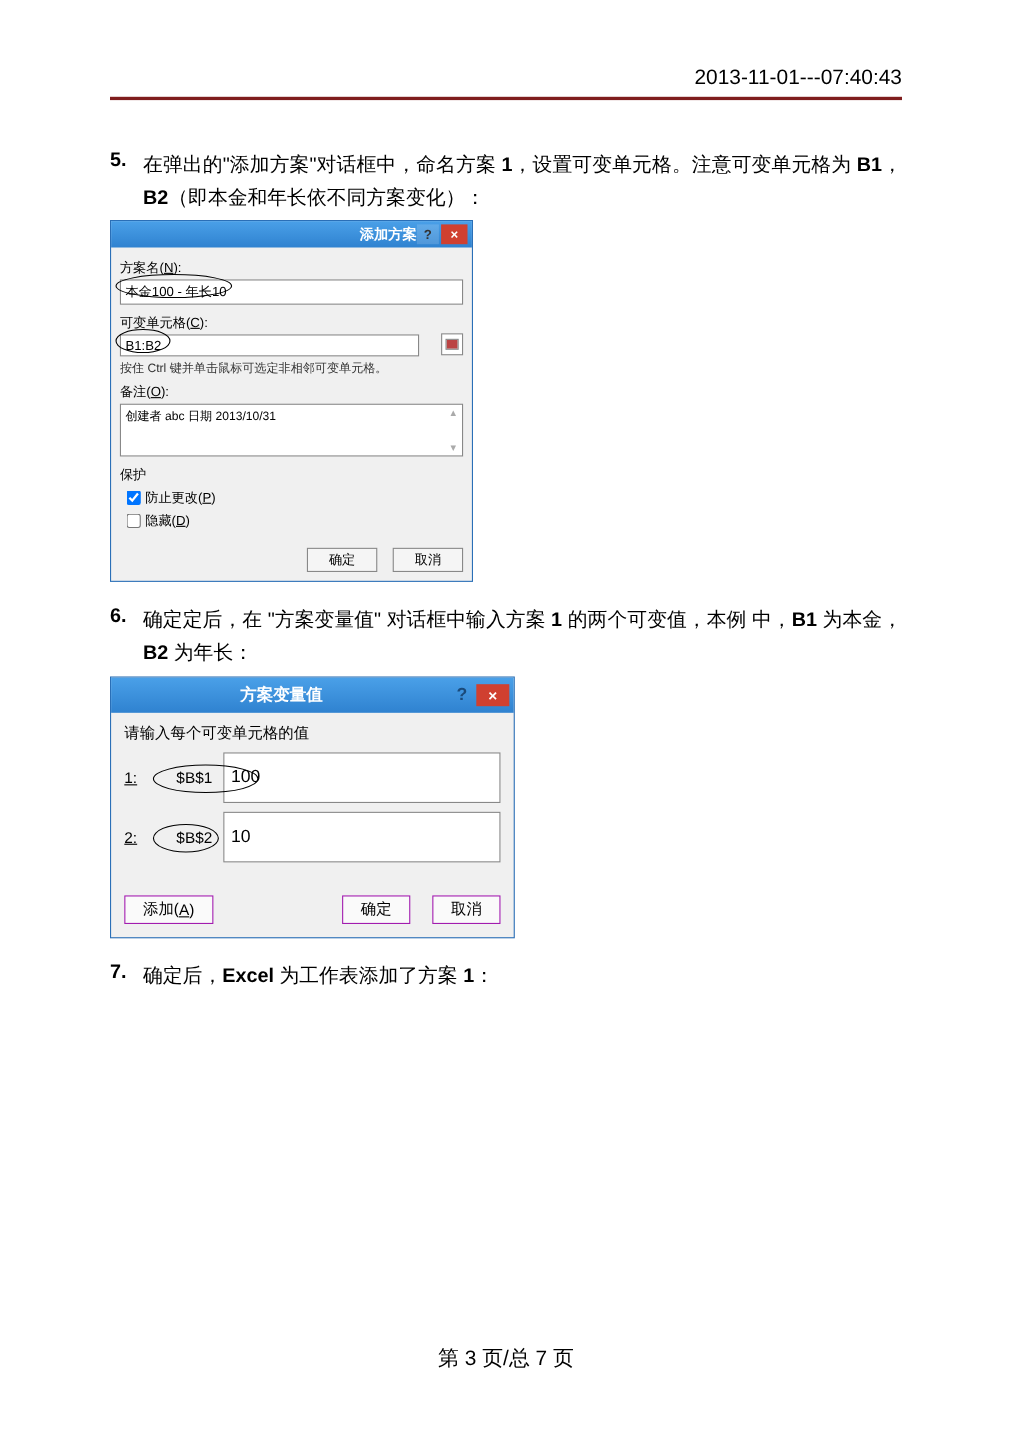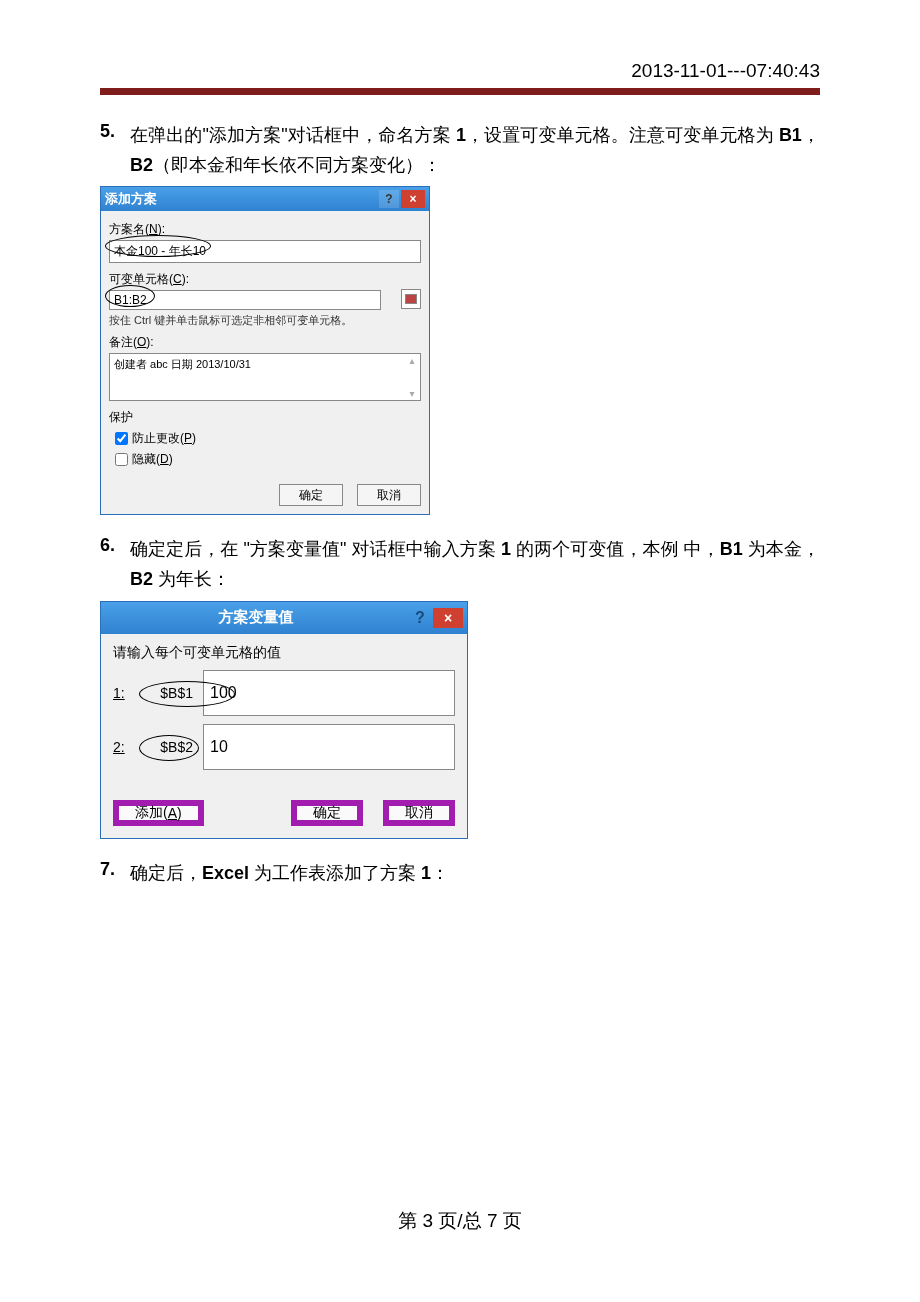--- a/index.html
+++ b/index.html
@@ -11,22 +11,22 @@
     color: #000;
     width: 920px;
   }
   .page {
     padding: 60px 100px 40px 100px;
   }
   .header-ts {
     text-align: right;
     font-size: 19px;
     padding-bottom: 6px;
-    border-bottom: 7px solid #7f1d1d;
-    margin-bottom: 26px;
+    border-bottom: 3px solid #7f1d1d;
+    margin-bottom: 44px;
   }
   ol.main-list {
     list-style: none;
     padding: 0;
     margin: 0;
     counter-reset: none;
   }
   ol.main-list > li {
     display: flex;
     flex-direction: column;
@@ -64,21 +64,21 @@
     background: linear-gradient(#4aa0e8,#2f82d0);
     color: #fff;
     height: 24px;
     display: flex;
     align-items: center;
     padding: 0 4px;
     position: relative;
   }
   .dlg1-title-text {
     flex: 1;
-    text-align: left;
+    text-align: right;
     font-weight: bold;
     font-size: 13px;
   }
   .dlg1-help {
     width: 20px; height: 18px;
     background: rgba(255,255,255,0.15);
     color: #333;
     display:flex;align-items:center;justify-content:center;
     margin-right:2px;
     font-weight:bold;
@@ -214,21 +214,21 @@
     border:1px solid #888;background:#fff;
     padding:13px 6px;font-size:16px;
   }
   .dlg2-btns {
     display:flex;gap:20px;
     padding:10px 12px 12px 12px;
     align-items:center;
   }
   .dlg2-btn {
     height:26px;
-    border:6px solid #a21caf;background:#fafafa;
+    border:1px solid #a21caf;background:#fafafa;
     padding:0 16px;
     font-size:14px;
     display:flex;align-items:center;justify-content:center;
   }
   .dlg2-btns .spacer { flex:1; }
 
   .footer {
     text-align:center;
     font-size:19px;
     margin-top:320px;

